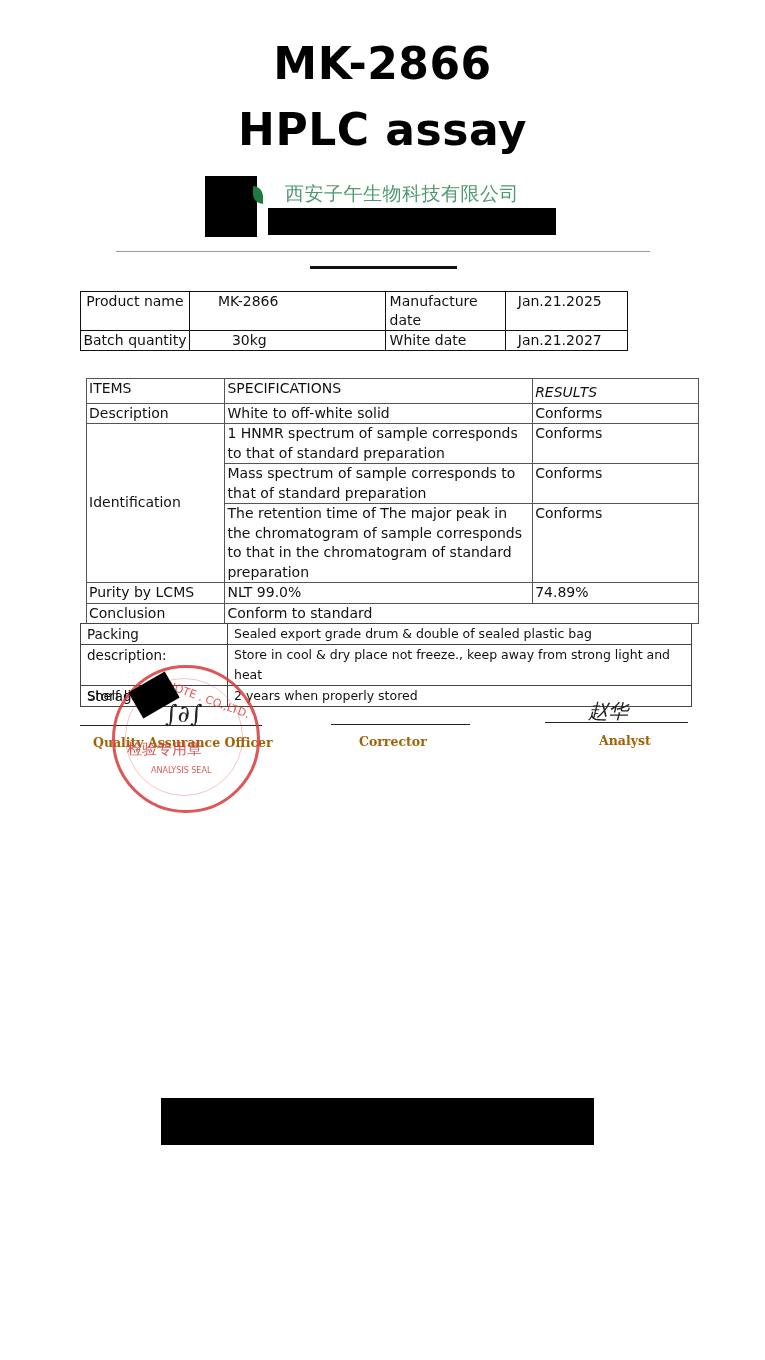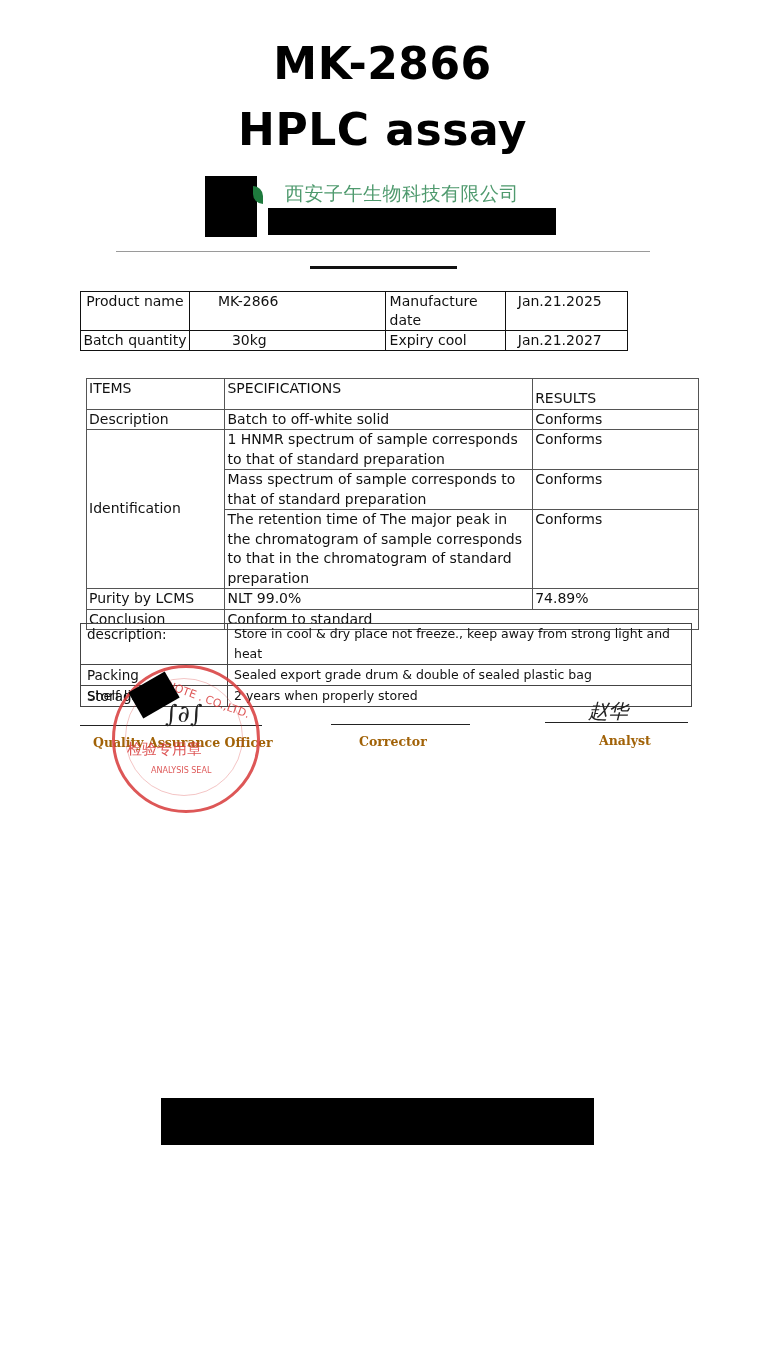--- a/index.html
+++ b/index.html
@@ -62,36 +62,36 @@
   <tbody>
       <tr>
     <td class="c1">Product name</td>
     <td class="c2">MK-2866</td>
     <td class="c3">Manufacture date</td>
     <td class="c4">Jan.21.2025</td>
   </tr>
   <tr>
     <td class="c1">Batch quantity</td>
     <td class="c2" style="padding-left:42px;">30kg</td>
-    <td class="c3">Expiry cool</td>
+    <td class="c3">White date</td>
     <td class="c4">Jan.21.2027</td>
   </tr>
 </tbody>
   </table>
 
 <table class="spec">
   <tbody>
       <tr>
     <td class="col1">ITEMS</td>
     <td class="col2">SPECIFICATIONS</td>
-    <td class="col3" style="padding-top:10px;">RESULTS</td>
+    <td class="col3" style="padding-top:4px;font-style:italic;">RESULTS</td>
   </tr>
   <tr>
     <td>Description</td>
-    <td>Batch to off-white solid</td>
+    <td>White to off-white solid</td>
     <td>Conforms</td>
   </tr>
   <tr>
     <td class="mid" rowspan="3">Identification</td>
     <td>1 HNMR spectrum of sample corresponds to that of standard preparation</td>
     <td>Conforms</td>
   </tr>
   <tr>
     <td>Mass spectrum of sample corresponds to that of standard preparation</td>
     <td>Conforms</td>
@@ -108,26 +108,26 @@
   <tr>
     <td class="small">Conclusion</td>
     <td class="small" colspan="2">Conform to standard</td>
   </tr>
 </tbody>
   </table>
 
 <table class="pack">
   <tbody>
       <tr>
+    <td class="p1">Packing</td>
+    <td class="p2">Sealed export grade drum &amp; double of sealed plastic bag</td>
+  </tr>
+  <tr>
     <td class="p1">description:</td>
     <td class="p2">Store in cool &amp; dry place not freeze., keep away from strong light and heat</td>
-  </tr>
-  <tr>
-    <td class="p1">Packing</td>
-    <td class="p2">Sealed export grade drum &amp; double of sealed plastic bag</td>
   </tr>
   <tr>
     <td class="p1">Storage:</td>
     <td class="p2">2 years when properly stored</td>
   </tr>
 </tbody>
   </table>
 
 <div class="shelf">Shelf lif</div>
 

